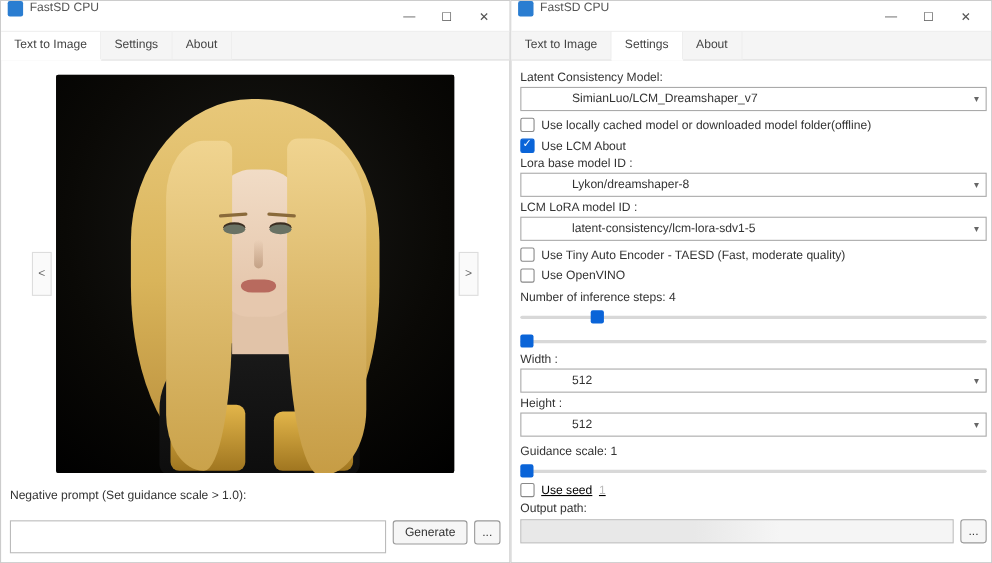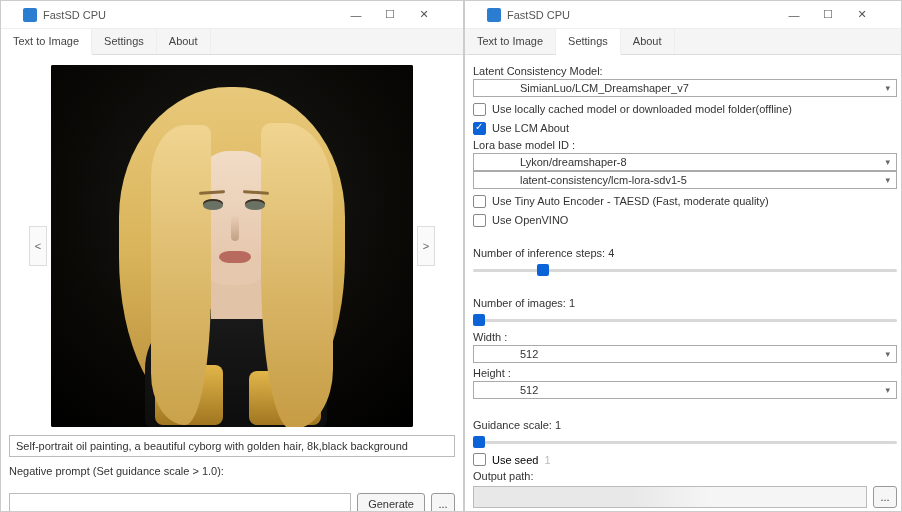--- a/index.html
+++ b/index.html
@@ -1,20 +1,20 @@
 <!DOCTYPE html>
 <html><head>
 <meta charset="utf-8">
 <style>
 * { box-sizing: border-box; margin: 0; padding: 0; font-family: "Segoe UI", Tahoma, sans-serif; font-size: 11px; }
 body { background: #f0f0f0; display: flex; width: 902px; height: 512px; overflow: hidden; }
 .window { background: #fff; border: 1px solid #ccc; display: flex; flex-direction: column; height: 100%; }
 .window.left { width: 464px; }
 .window.right { width: 438px; }
-.titlebar { height: 28px; display: flex; align-items: center; padding: 0 22px; background: #fff; border-bottom: 1px solid #eee; }
+.titlebar { height: 28px; display: flex; padding: 0 6px; background: #fff; border-bottom: 1px solid #eee; }
 .titlebar .app-icon { width: 14px; height: 14px; background: #2a7dd1; border-radius: 2px; margin-right: 6px; }
 .titlebar .title { flex: 1; color: #555; font-size: 11px; }
 .titlebar .win-btn { width: 34px; height: 28px; display: flex; align-items: center; justify-content: center; color: #555; cursor: pointer; }
 .tabs { display: flex; border-bottom: 1px solid #ddd; background: #f5f5f5; }
 .tab { padding: 6px 12px; cursor: pointer; color: #444; background: #f5f5f5; border-right: 1px solid #eee;}
 .tab.active { background: #fff; border-bottom: 2px solid #fff; margin-bottom: -1px; font-weight: 400; }
 .content { flex: 1; padding: 6px 8px 8px 8px; overflow: hidden; display: flex; flex-direction: column; }
 
 .image-area { flex: 1; display: flex; align-items: center; justify-content: center; position: relative; padding: 4px 0; }
 .image-area .nav-btn { width: 18px; height: 40px; border: 1px solid #ddd; background: #fafafa; display: flex; align-items: center; justify-content: center; cursor: pointer; color: #666; }
@@ -41,33 +41,33 @@
 .neg-row { display:flex; gap:6px; margin-top:16px; align-items:flex-start; }
 .neg-input { flex:1; border:1px solid #bbb; height:30px; padding:4px; }
 .btn { border:1px solid #999; background:#f6f6f6; padding: 4px 10px; border-radius:3px; cursor:pointer; color:#333;}
 .btn.small { padding: 4px 6px; min-width:24px; text-align:center; }
 
 .settings { overflow-y: auto; padding-right: 4px; }
 .settings-label { color:#333; margin-top: 4px; margin-bottom:2px; }
 .select, .text-input { width:100%; border:1px solid #aaa; height:22px; padding: 2px 6px; background:#fff; color:#333; position:relative;}
 .select { display:flex; align-items:center; justify-content:space-between;padding-left:46px;}
 .select .chev { color:#666; font-size:9px; }
-.chk-row { display:flex; align-items:flex-start; gap:6px; margin-top:6px; color:#333;}
+.chk-row { display:flex; align-items:center; gap:6px; margin-top:6px; color:#333;}
 .chk { width:13px; height:13px; border:1px solid #888; border-radius:2px; background:#fff; cursor:pointer; position:relative;}
 .chk.checked { background:#0a64d8; border-color:#0a64d8; }
 .chk.checked::after { content:"✓"; color:#fff; position:absolute; top:-2px; left:1px; font-size:10px; }
-.slider-row { margin-top:20px; }
+.slider-row { margin-top:8px; }
 .slider-label { color:#333; margin-bottom:4px;}
 .slider { position:relative; height:14px; }
 .slider .track { position:absolute; top:6px; left:0; right:0; height:3px; background:#d8d8d8; border-radius:2px;}
 .slider .thumb { position:absolute; top:1px; width:12px; height:12px; background:#0a64d8; border-radius:2px; cursor:pointer;}
 .num-badge { display:inline; }
 .out-row { display:flex; gap:6px; margin-top:2px;}
 .out-input { flex:1; border:1px solid #bbb; height:22px; background: linear-gradient(90deg, #e8e8e8 40%, #f5f5f5 60%); filter: blur(0.3px);}
-.seed-row { display:flex; align-items:center; gap:6px; margin-top:4px;}
+.seed-row { display:flex; align-items:center; gap:6px; margin-top:4px;text-decoration:underline;}
 .seed-input { width:40px; border:none; color:#bbb; }
 </style>
 </head>
 <body>
 
 <div class="window left">
   <div class="titlebar">
     <div class="app-icon"></div>
     <div class="title">FastSD CPU</div>
     <div class="win-btn">—</div>
@@ -96,21 +96,20 @@
           <div class="brow-l"></div>
             <div class="brow-r"></div>
           <div class="eye-l"></div>
             <div class="eye-r"></div>
           <div class="nose"></div>
           <div class="lips"></div>
         </div>
       </div>
       <div class="nav-btn">&gt;</div>
     </div>
-    <div class="prompt-box">Self-portrait oil painting, a beautiful cyborg with golden hair, 8k,black background</div>
     <div class="neg-label">Negative prompt (Set guidance scale &gt; 1.0):</div>
     <div class="neg-row">
       <input class="neg-input" value="" style="">
       <button class="btn">Generate</button>
       <button class="btn small">...</button>
     </div>
   </div>
 </div>
 
 <div class="window right">
@@ -142,20 +141,21 @@
       <div class="chk checked"></div>
       <span>Use LCM About</span>
     </div>
 
     <div class="settings-label">Lora base model ID :</div>
     <div class="select">
       <span>Lykon/dreamshaper-8</span>
       <span class="chev">▾</span>
     </div>
 
+    <div class="settings-label">LCM LoRA model ID :</div>
     <div class="select">
       <span>latent-consistency/lcm-lora-sdv1-5</span>
       <span class="chev">▾</span>
     </div>
 
     <div class="chk-row">
       <div class="chk"></div>
       <span>Use Tiny Auto Encoder - TAESD (Fast, moderate quality)</span>
     </div>
     <div class="chk-row">
@@ -168,24 +168,20 @@
         <span>Number of inference steps:</span>
         <span class="num-badge">4</span>
       </div>
       <div class="slider">
         <div class="track"></div>
         <div class="thumb" style="left:15%"></div>
       </div>
     </div>
 
     <div class="slider-row">
-      <div class="slider-label">
-        <span>Number of images:</span>
-        <span class="num-badge">1</span>
-      </div>
       <div class="slider">
         <div class="track"></div>
         <div class="thumb" style="left:0%"></div>
       </div>
     </div>
 
     <div class="settings-label">Width :</div>
     <div class="select">
       <span>512</span>
       <span class="chev">▾</span>

